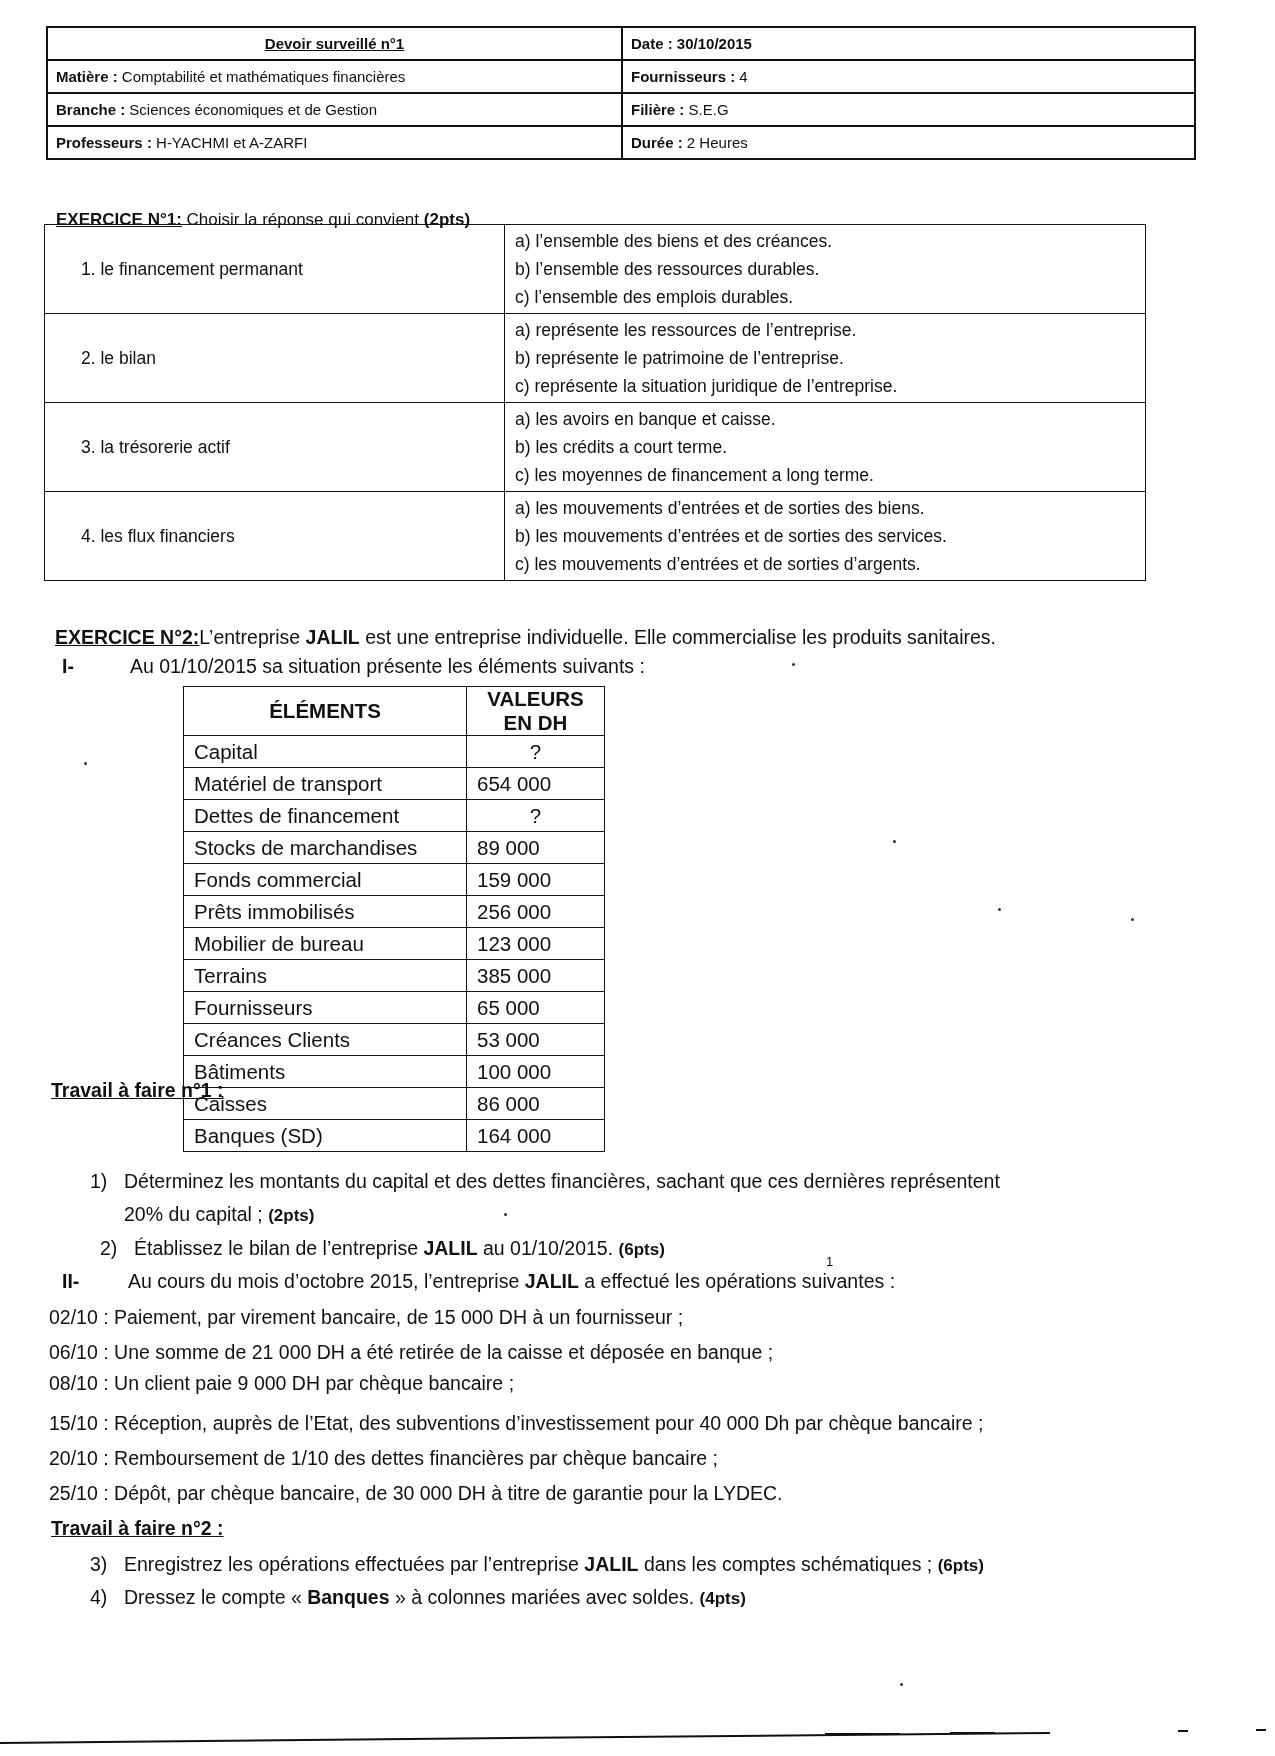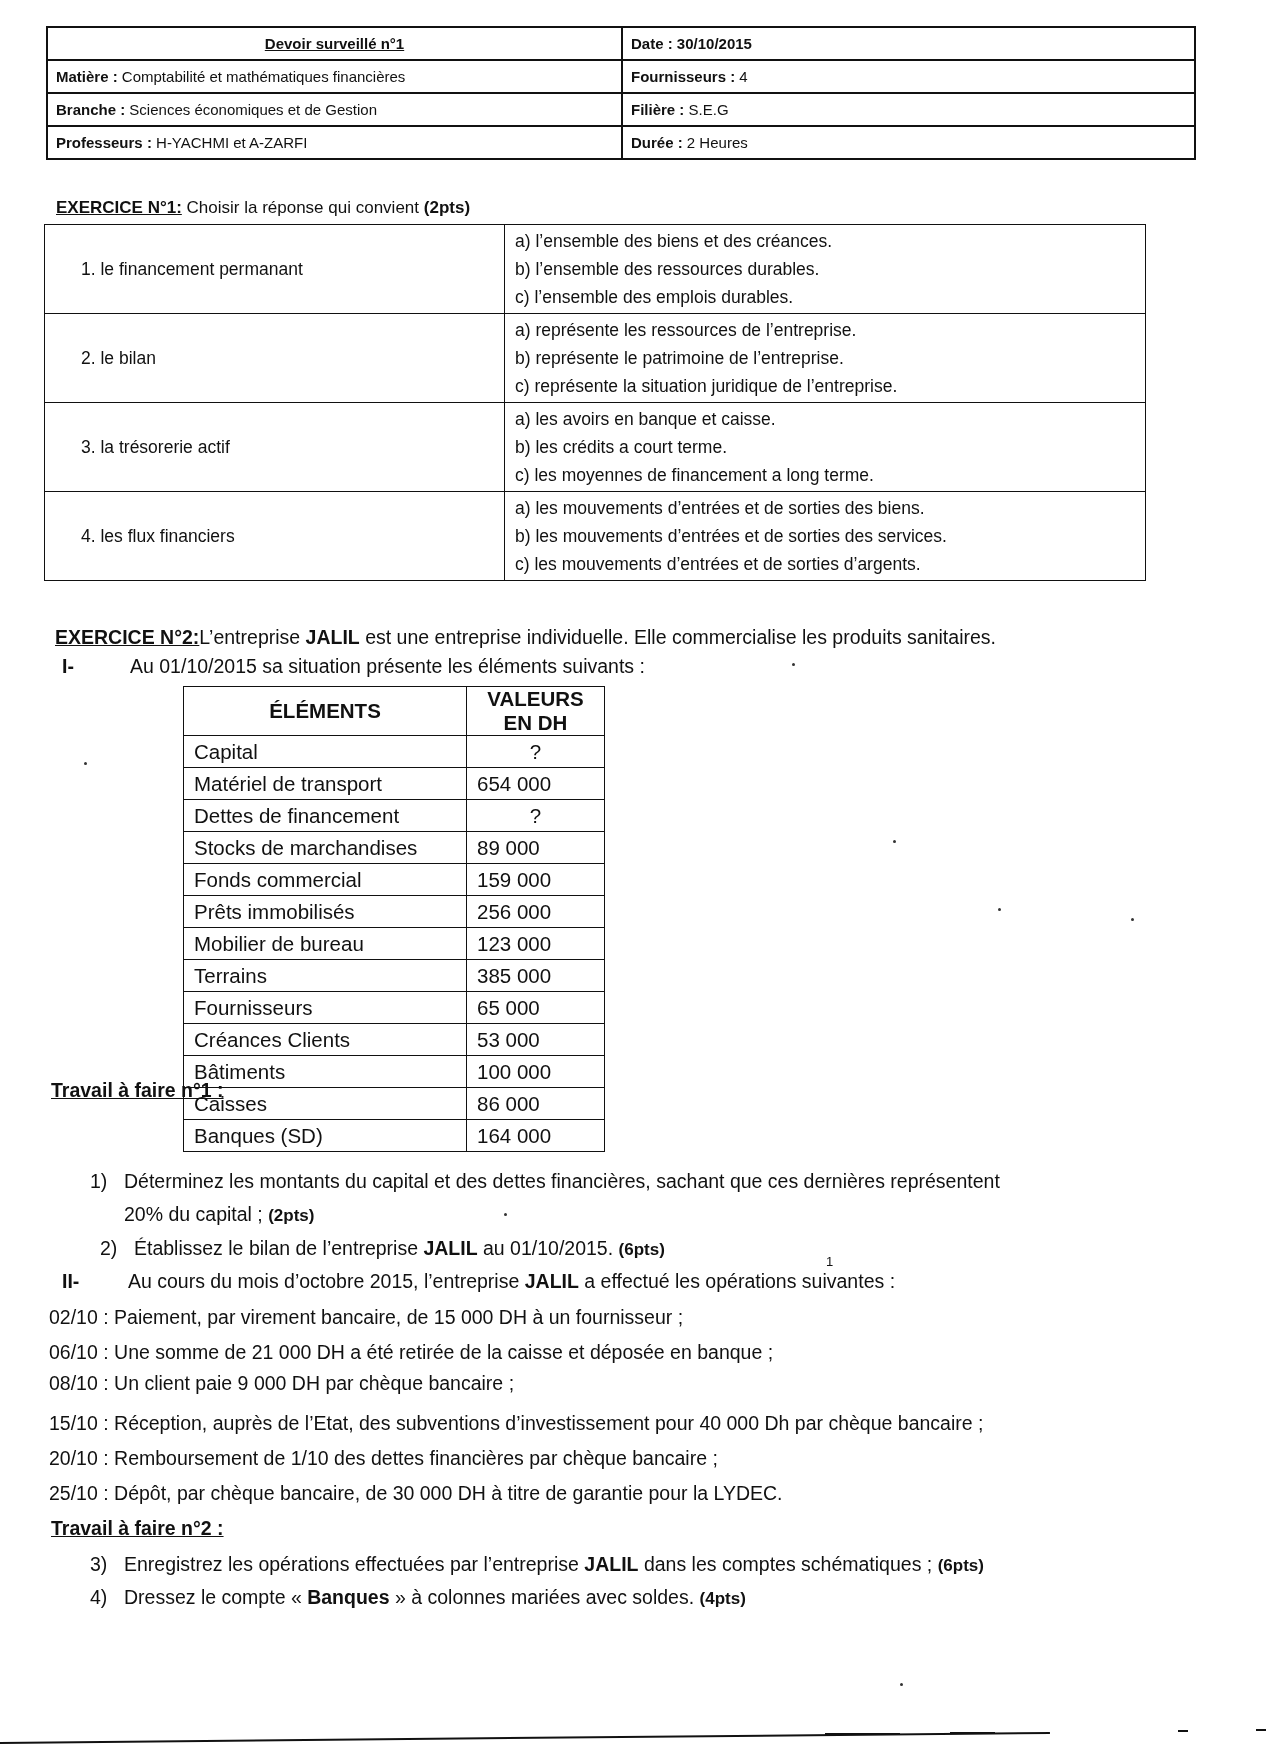--- a/index.html
+++ b/index.html
@@ -117,21 +117,21 @@
       <span>H-YACHMI et A-ZARFI</span>
     </td>
     <td>
       <span class="b">Durée :</span>
       <span>2 Heures</span>
     </td>
   </tr>
 </tbody>
   </table>
 
-<div class="abs ex-title" style="left:56px; top:198px;">
+<div class="abs ex-title" style="left:56px; top:210px;">
   <span class="lbl">EXERCICE N°1:</span>
   <span>Choisir la réponse qui convient</span>
   <span class="b">(2pts)</span>
 </div>
 
 <table class="ex1-table">
   <tbody>
       <tr>
     <td class="q">1. le financement permanant</td>
     <td class="opts">

